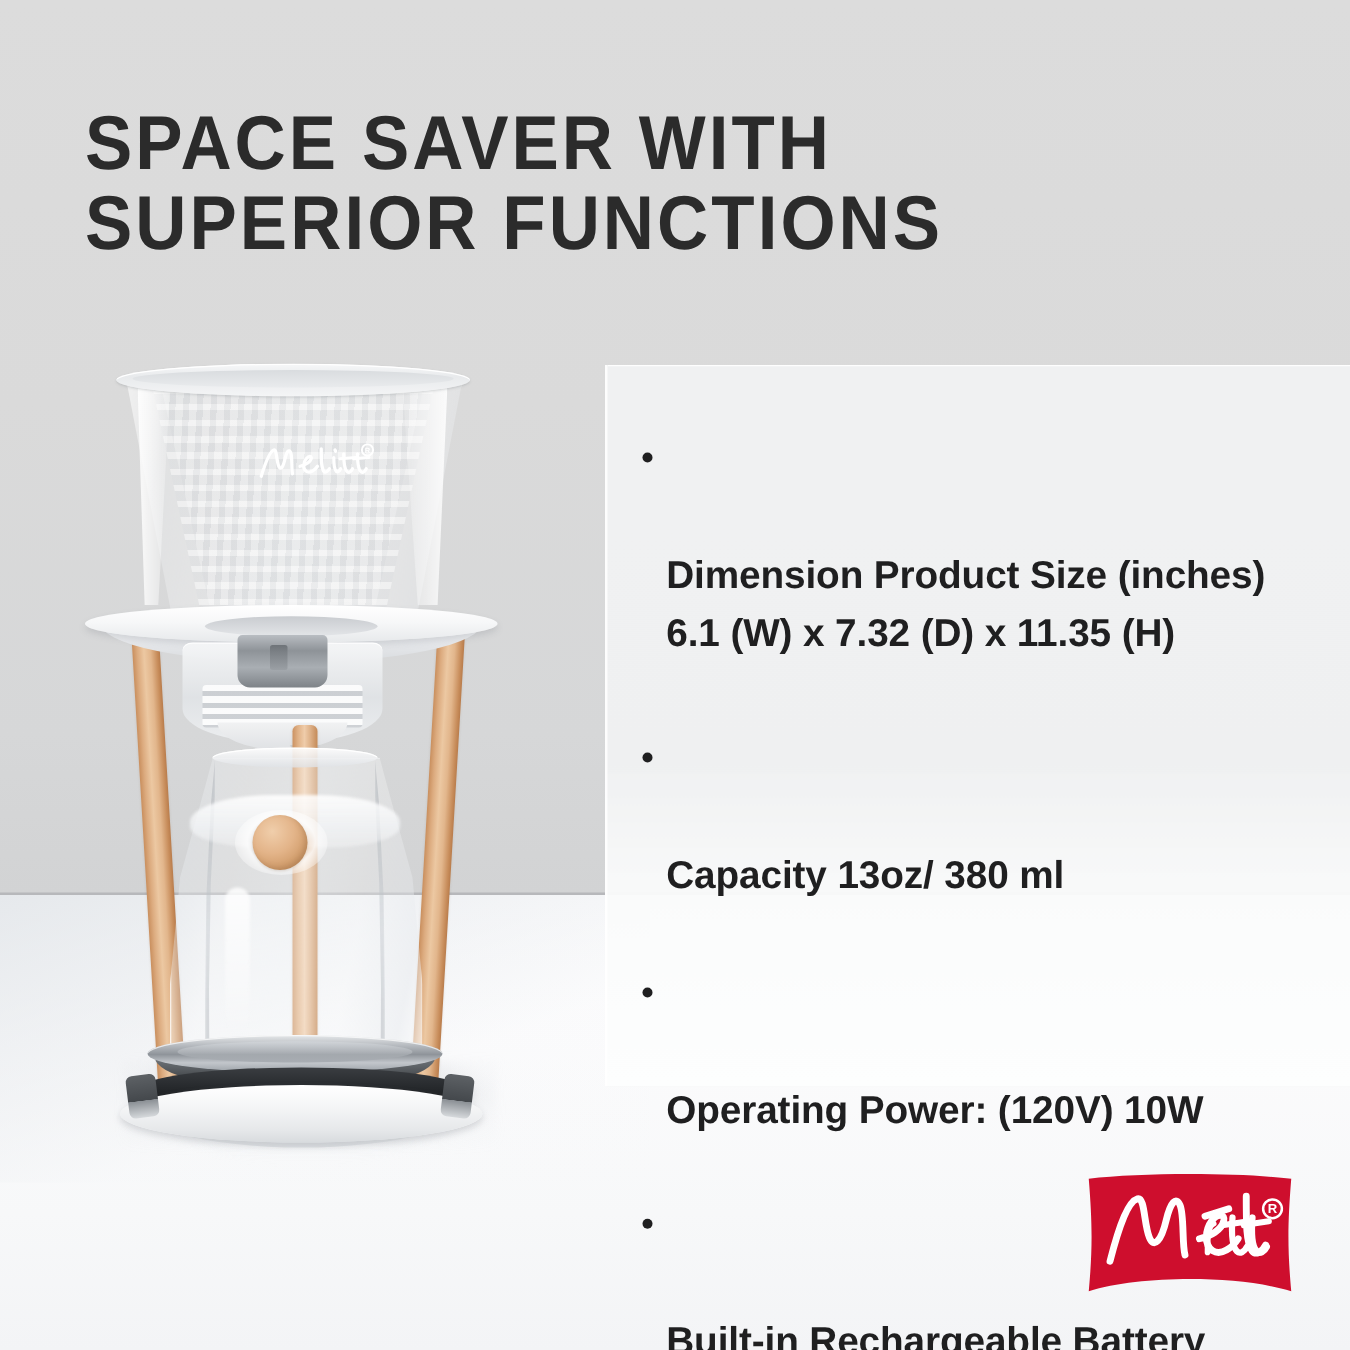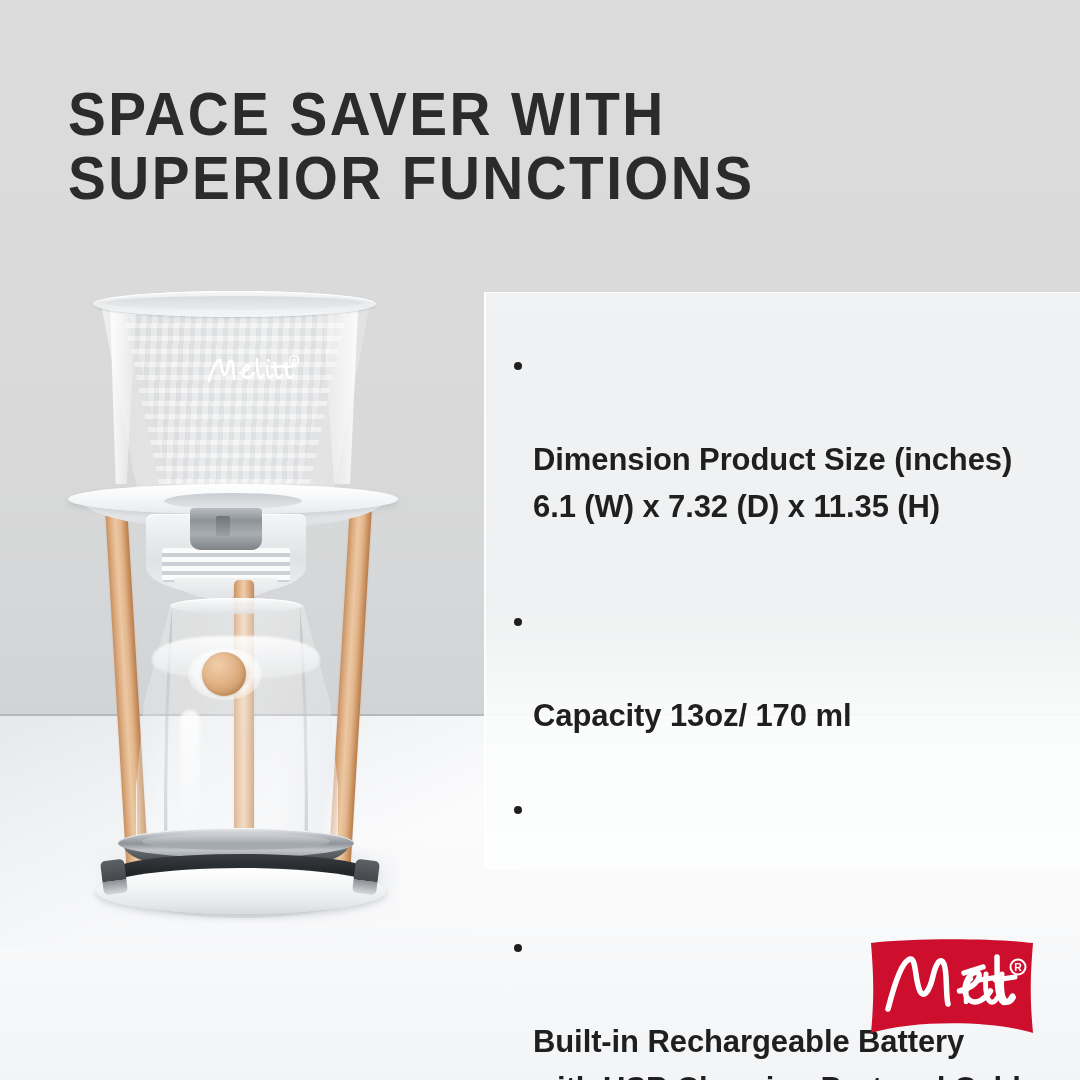--- a/index.html
+++ b/index.html
@@ -92,21 +92,21 @@
   .bullet:last-child { margin-bottom: 0; }
   .bullet .dot {
     position: absolute;
     left: 0;
     top: 20px;
     width: 8px;
     height: 8px;
     border-radius: 50%;
     background: #1f1f20;
   }
-  .bullet.b1 { margin-bottom: 68px; }
+  .bullet.b1 { margin-bottom: 52px; }
   .bullet.b2 { margin-bottom: 47px; }
   .bullet.b3 { margin-bottom: 44px; }
 
   
   .brand-logo {
     position: absolute;
     left: 868px;
     top: 934px;
     width: 168px;
     height: 108px;
@@ -562,24 +562,25 @@
   <div class="spec-panel"></div>
 
   <div class="bullets">
     <div class="bullet b1">
       <span class="dot"></span>
       <span>Dimension Product Size (inches)
 6.1 (W) x 7.32 (D) x 11.35 (H)</span>
     </div>
     <div class="bullet b2">
       <span class="dot"></span>
-      <span>Capacity 13oz/ 170 ml</span>
+      <span>Capacity 13oz/ 380 ml</span>
     </div>
     <div class="bullet b3">
       <span class="dot"></span>
+      <span>Operating Power: (120V) 10W</span>
     </div>
     <div class="bullet">
       <span class="dot"></span>
       <span>Built-in Rechargeable Battery
 with USB Charging Port and Cable
 (Charger is not included)</span>
     </div>
   </div>
 
   <div class="brand-logo">

